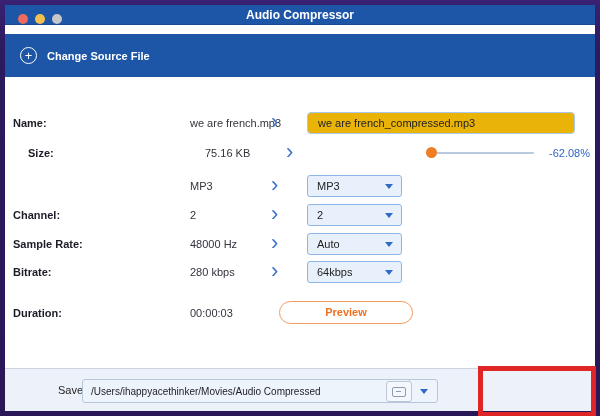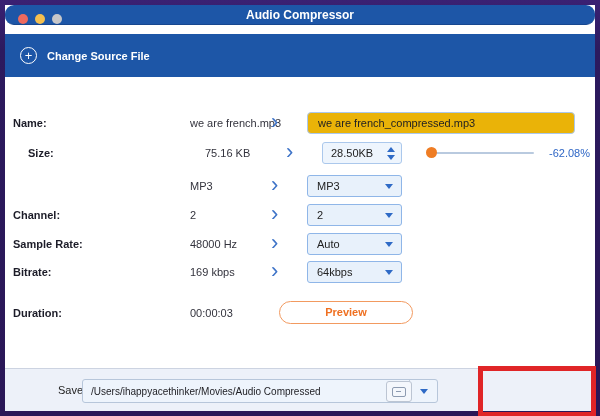--- a/index.html
+++ b/index.html
@@ -10,21 +10,21 @@
     position:relative;
   }
   .window {
     position:absolute; left:5px; top:5px; width:590px; height:406px;
     background:#ffffff; overflow:visible;
   }
   
   .titlebar {
     position:absolute; left:0; top:0; width:590px; height:20px;
     background:#1d56a7; border-bottom:1px solid #17478f;
-    display:flex; align-items:center; justify-content:center;border-radius:9px;
+    display:flex; align-items:center; justify-content:center;
   }
   .traffic { position:absolute; left:13px; top:9px; display:flex; gap:7px; }
   .light { width:10px; height:10px; border-radius:50%; }
   .light.red { background:#ee6a5e; }
   .light.yellow { background:#f4bf4f; }
   .light.gray { background:#c6c6c9; }
   .title { color:#ffffff; font-size:12px; font-weight:bold; }
   .header {
     position:absolute; left:0; top:29px; width:590px; height:43px;
     background:#1d56a7; display:flex; align-items:center;
@@ -133,27 +133,20 @@
       <span class="row-label">Name:</span>
       <span class="row-value">we are french.mp3</span>
       <span class="chev">›</span>
       <input class="fld name-input" value="we are french_compressed.mp3" style="">
     </div>
 
     <div class="form-row" style="top:63px;margin-left:15px;">
       <span class="row-label">Size:</span>
       <span class="row-value">75.16 KB</span>
       <span class="chev">›</span>
-      <div class="fld size-stepper">
-        <span class="size-text">28.50KB</span>
-        <span class="stepper-arrows">
-          <span class="tri-up"></span>
-          <span class="tri-dn"></span>
-        </span>
-      </div>
       <span class="slider-track"></span>
       <span class="slider-knob"></span>
       <span class="percent">-62.08%</span>
     </div>
 
     <div class="form-row" style="top:96px;">
       <span class="row-value">MP3</span>
       <span class="chev">›</span>
       <div class="fld select">
         <span class="select-text">MP3</span>
@@ -176,21 +169,21 @@
       <span class="row-value">48000 Hz</span>
       <span class="chev">›</span>
       <div class="fld select">
         <span class="select-text">Auto</span>
         <span class="tri-select"></span>
       </div>
     </div>
 
     <div class="form-row" style="top:182px;">
       <span class="row-label">Bitrate:</span>
-      <span class="row-value">169 kbps</span>
+      <span class="row-value">280 kbps</span>
       <span class="chev">›</span>
       <div class="fld select">
         <span class="select-text">64kbps</span>
         <span class="tri-select"></span>
       </div>
     </div>
 
     <div class="form-row" style="top:215px;margin-top:8px;">
       <span class="row-label">Duration:</span>
       <span class="row-value">00:00:03</span>

